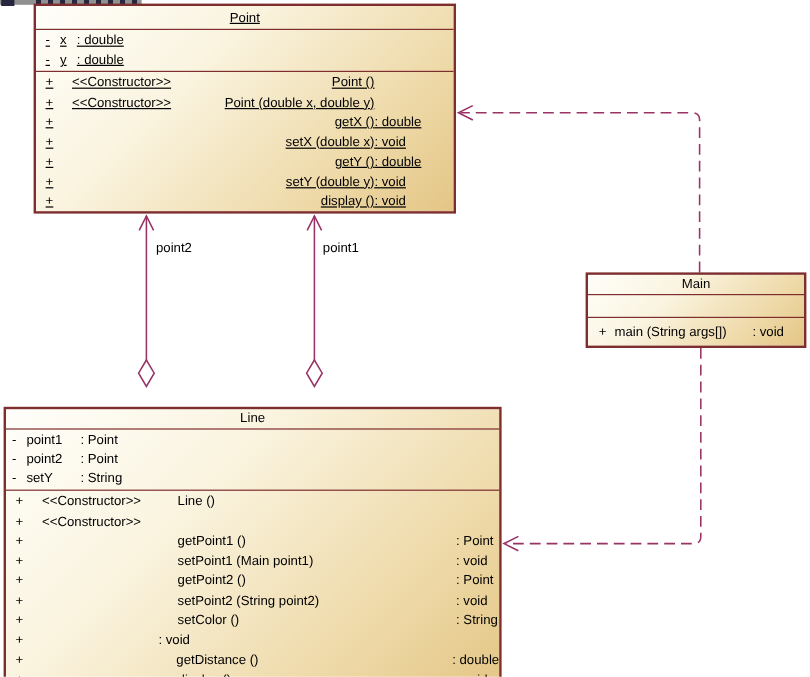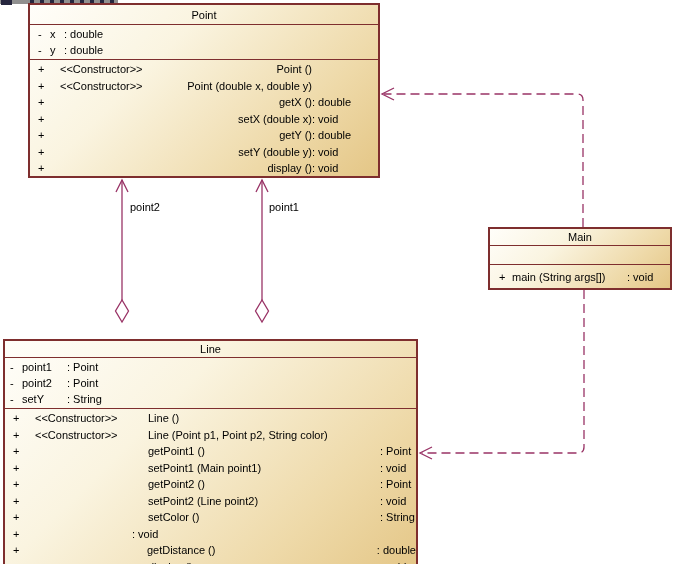--- a/index.html
+++ b/index.html
@@ -14,21 +14,21 @@
 
   
   .uml-class{position:absolute;box-sizing:border-box;border:2px solid #7e2e2e;
     background:linear-gradient(135deg,#fffefa 0%,#faf4e0 35%,#eed9a8 75%,#e4c686 100%);}
   .title{text-align:center;border-bottom:1.5px solid #7e2e2e;font-weight:400;}
   .attrs{border-bottom:1.5px solid #7e2e2e;overflow:hidden;}
   .methods{overflow:hidden;}
   .row{display:flex;white-space:nowrap;}
   .row span{display:inline-block;overflow:visible;}
 
-  .cls-point{left:28px;top:3px;width:352px;height:175px;}
+  .cls-point{left:28px;top:3px;width:352px;height:175px;text-decoration:underline;}
   .cls-point .title{height:19px;line-height:20px;}
   .cls-point .attrs{height:33px;padding:1px 0 0 8px;}
   .cls-point .attrs .row{height:16.2px;line-height:16.2px;}
   .cls-point .attrs .c-vis{width:12px;}
   .cls-point .attrs .c-name{width:14px;}
   .cls-point .methods{padding:1px 0 0 8px;}
   .cls-point .methods .row{height:16.5px;line-height:16.5px;}
   .cls-point .methods .c-vis{width:22px;}
   .cls-point .methods .c-stereo{width:97px;}
   .cls-point .methods .c-name{width:155px;text-align:right;}
@@ -188,21 +188,20 @@
     <div class="methods">
         <div class="row">
           <span class="c-vis">+</span>
           <span class="c-stereo">&lt;&lt;Constructor&gt;&gt;</span>
           <span class="c-name">Line ()</span>
           <span class="c-type"></span>
         </div>
         <div class="row">
           <span class="c-vis">+</span>
           <span class="c-stereo">&lt;&lt;Constructor&gt;&gt;</span>
-          <span class="c-name">Line (Point p1, Point p2, String color)</span>
           <span class="c-type"></span>
         </div>
         <div class="row">
           <span class="c-vis">+</span>
           <span class="c-stereo"></span>
           <span class="c-name">getPoint1 ()</span>
           <span class="c-type">: Point</span>
         </div>
         <div class="row">
           <span class="c-vis">+</span>
@@ -212,21 +211,21 @@
         </div>
         <div class="row">
           <span class="c-vis">+</span>
           <span class="c-stereo"></span>
           <span class="c-name">getPoint2 ()</span>
           <span class="c-type">: Point</span>
         </div>
         <div class="row">
           <span class="c-vis">+</span>
           <span class="c-stereo"></span>
-          <span class="c-name">setPoint2 (Line point2)</span>
+          <span class="c-name">setPoint2 (String point2)</span>
           <span class="c-type">: void</span>
         </div>
         <div class="row">
           <span class="c-vis">+</span>
           <span class="c-stereo"></span>
           <span class="c-name">setColor ()</span>
           <span class="c-type">: String</span>
         </div>
         <div class="row">
           <span class="c-vis">+</span>

